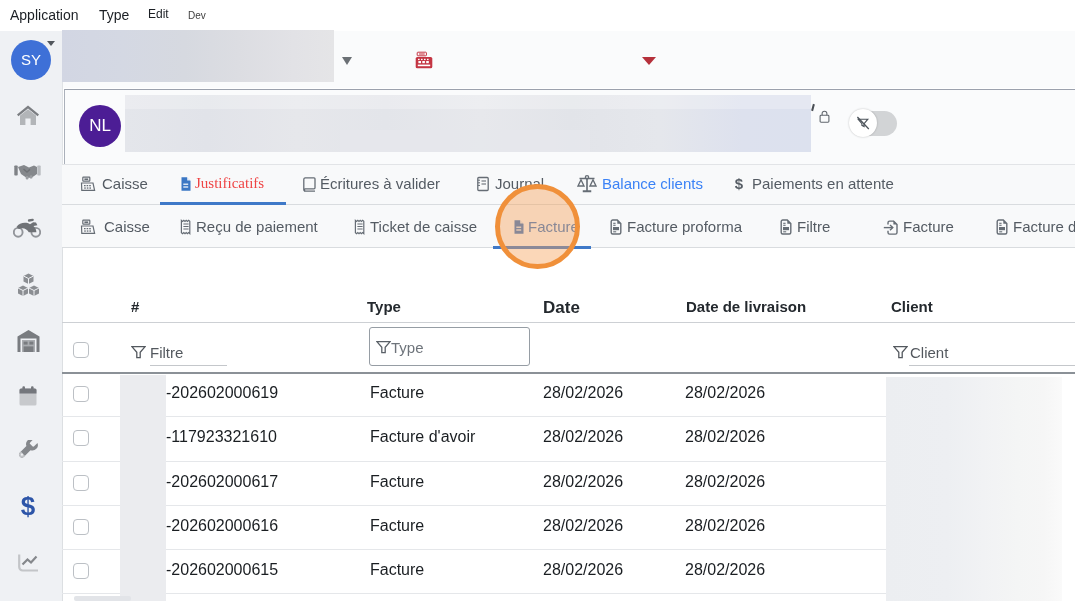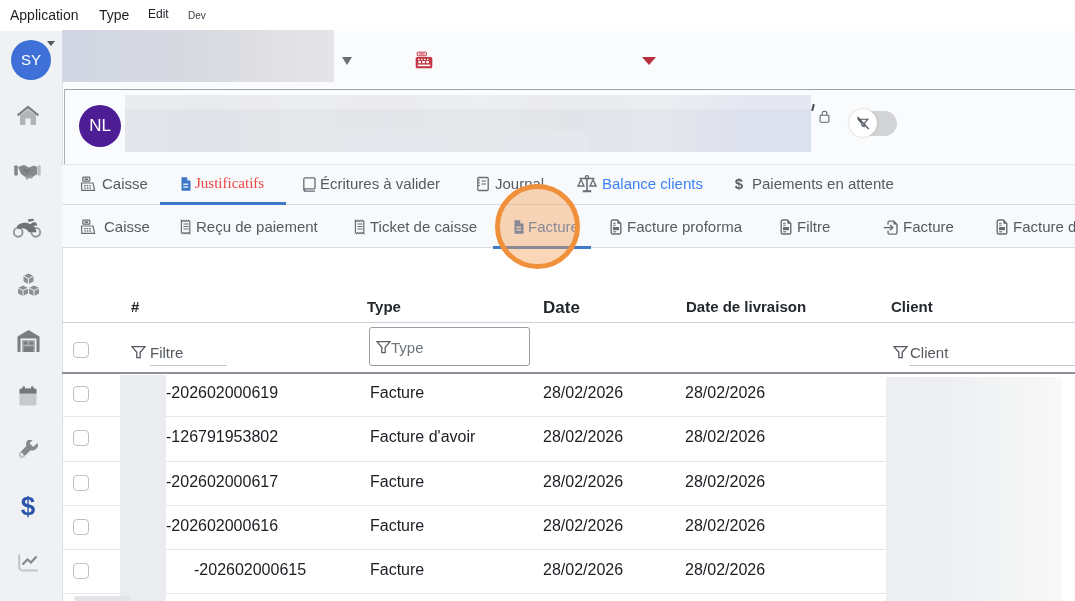--- a/index.html
+++ b/index.html
@@ -274,39 +274,39 @@
 
   <div id="rows">
       <div class="abs" style="left:62px;top:373px;width:824px;height:44.3px;border-bottom:1px solid #e5e7ea;"></div>
       <div class="abs chk" style="left:73px;top:386px;"></div>
       <div class="cell" style="left:166px;top:384px;">-202602000619</div>
       <div class="cell" style="left:370px;top:384px;">Facture</div>
       <div class="cell" style="left:543px;top:384px;">28/02/2026</div>
       <div class="cell" style="left:685px;top:384px;">28/02/2026</div>
       <div class="abs" style="left:62px;top:417.3px;width:824px;height:44.3px;border-bottom:1px solid #e5e7ea;"></div>
       <div class="abs chk" style="left:73px;top:430.3px;"></div>
-      <div class="cell" style="left:166px;top:428.3px;">-126791953802</div>
+      <div class="cell" style="left:166px;top:428.3px;">-117923321610</div>
       <div class="cell" style="left:370px;top:428.3px;">Facture d'avoir</div>
       <div class="cell" style="left:543px;top:428.3px;">28/02/2026</div>
       <div class="cell" style="left:685px;top:428.3px;">28/02/2026</div>
       <div class="abs" style="left:62px;top:461.6px;width:824px;height:44.3px;border-bottom:1px solid #e5e7ea;"></div>
       <div class="abs chk" style="left:73px;top:474.6px;"></div>
       <div class="cell" style="left:166px;top:472.6px;">-202602000617</div>
       <div class="cell" style="left:370px;top:472.6px;">Facture</div>
       <div class="cell" style="left:543px;top:472.6px;">28/02/2026</div>
       <div class="cell" style="left:685px;top:472.6px;">28/02/2026</div>
       <div class="abs" style="left:62px;top:505.9px;width:824px;height:44.3px;border-bottom:1px solid #e5e7ea;"></div>
       <div class="abs chk" style="left:73px;top:518.9px;"></div>
       <div class="cell" style="left:166px;top:516.9px;">-202602000616</div>
       <div class="cell" style="left:370px;top:516.9px;">Facture</div>
       <div class="cell" style="left:543px;top:516.9px;">28/02/2026</div>
       <div class="cell" style="left:685px;top:516.9px;">28/02/2026</div>
       <div class="abs" style="left:62px;top:550.2px;width:824px;height:44.3px;border-bottom:1px solid #e5e7ea;"></div>
       <div class="abs chk" style="left:73px;top:563.2px;"></div>
-      <div class="cell" style="left:166px;top:561.2px;padding-left:28px;">-202602000615</div>
+      <div class="cell" style="left:166px;top:561.2px;">-202602000615</div>
       <div class="cell" style="left:370px;top:561.2px;">Facture</div>
       <div class="cell" style="left:543px;top:561.2px;">28/02/2026</div>
       <div class="cell" style="left:685px;top:561.2px;">28/02/2026</div>
     </div>
 
   <div class="abs" style="left:120px;top:375px;width:46px;height:226px;background:#ebecef;"></div>
 
   <div class="abs" style="left:886px;top:377px;width:176px;height:224px;background:linear-gradient(90deg,#eceef1 0%,#edeff2 35%,#f1f2f4 55%,#f4f5f5 75%,#f6f6f6 90%,#fafafa 100%);"></div>
 
   <div class="abs" style="left:74px;top:596px;width:57px;height:5px;background:#e2e4e8;border-radius:2px;"></div>

